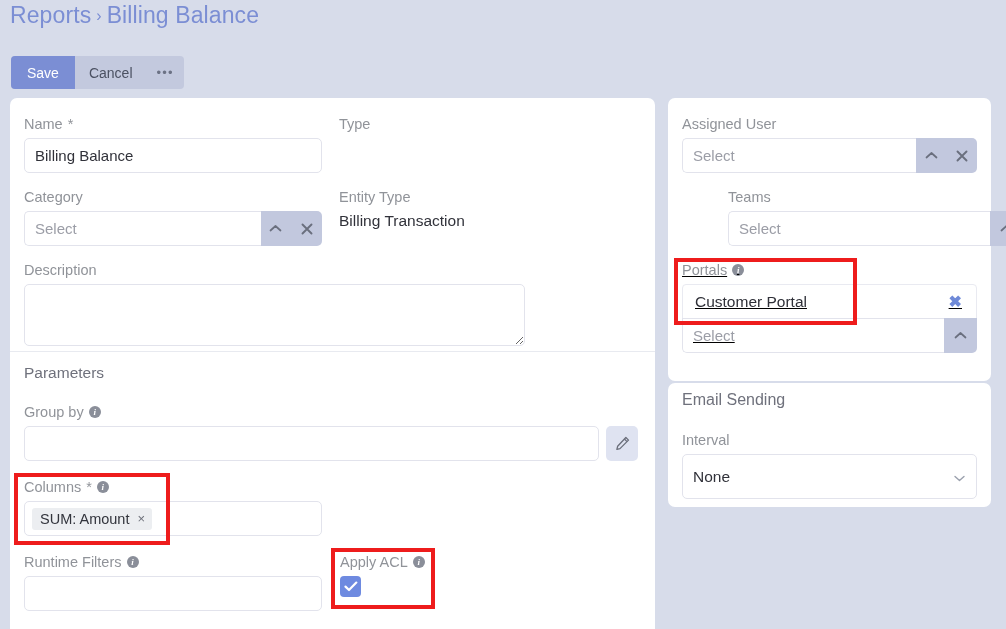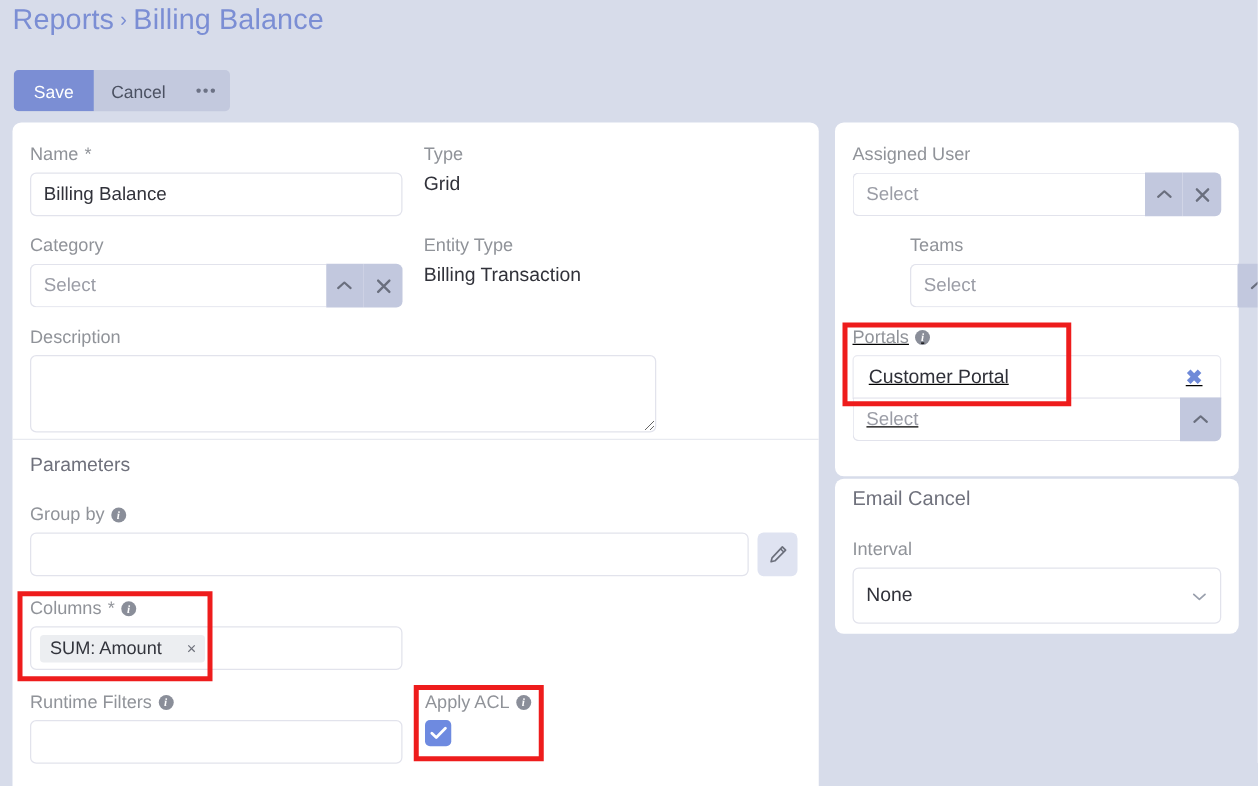--- a/index.html
+++ b/index.html
@@ -138,21 +138,21 @@
   
   .tag-input {
     width: 100%; min-height: 35px;
     border: 1px solid #e2e3ec; border-radius: 5px;
     background: #ffffff; padding: 5px 7px;
     display: flex; align-items: center; gap: 5px;
   }
   .tag {
     background: #eceef1; color: #32343c;
     border-radius: 3px; padding: 3px 7px 3px 8px;
-    font-size: 14.5px; display: inline-flex; align-items: center; gap: 20px;
+    font-size: 14.5px; display: inline-flex; align-items: center; gap: 8px;
   }
   .tag .tag-x { color: #6d707a; font-size: 13px; cursor: pointer; line-height: 1; }
 
   
   .cbx {
     width: 21px; height: 21px; border-radius: 4px;
     background: #6e8ae0; display: flex;
     align-items: center; justify-content: center; cursor: pointer;
     margin-top: 5px;
   }
@@ -229,21 +229,20 @@
       <span>Name</span>
       <span class="req">*</span>
     </div>
     <input class="finput" value="Billing Balance" style="">
   </div>
 
   <div class="fld" id="fld-type">
     <div class="flabel">
       <span>Type</span>
     </div>
-    <div class="fstatic" style="margin-top:7px;">Grid</div>
   </div>
 
   <div class="fld" id="fld-cat">
     <div class="flabel">
       <span>Category</span>
     </div>
     <div class="select-wrap">
       <input class="finput" placeholder="Select" style="">
       <button class="addon">
         <svg width="13" height="9" viewBox="0 0 13 9">
@@ -372,21 +371,21 @@
       <input class="finput" placeholder="Select" style="">
       <button class="addon">
         <svg width="13" height="9" viewBox="0 0 13 9">
             <path d="M1.5 6.5 L6.5 2 L11.5 6.5" stroke="#6a6f7e" stroke-width="1.7" fill="none" stroke-linecap="round" stroke-linejoin="round"></path>
           </svg>
       </button>
     </div>
   </div>
 
   <div class="panel" id="email-panel"></div>
-  <div id="e-head">Email Cancel</div>
+  <div id="e-head">Email Sending</div>
   <div class="fld" id="e-interval">
     <div class="flabel">
       <span>Interval</span>
     </div>
     <div class="sel-wrap">
       <input class="sel-native" readonly="" value="None" style="">
       <span class="sel-caret">
         <svg width="11" height="7" viewBox="0 0 11 7">
             <path d="M1 1.5 L5.5 5.5 L10 1.5" stroke="#9aa0ad" stroke-width="1.4" fill="none" stroke-linecap="round" stroke-linejoin="round"></path>
           </svg>

